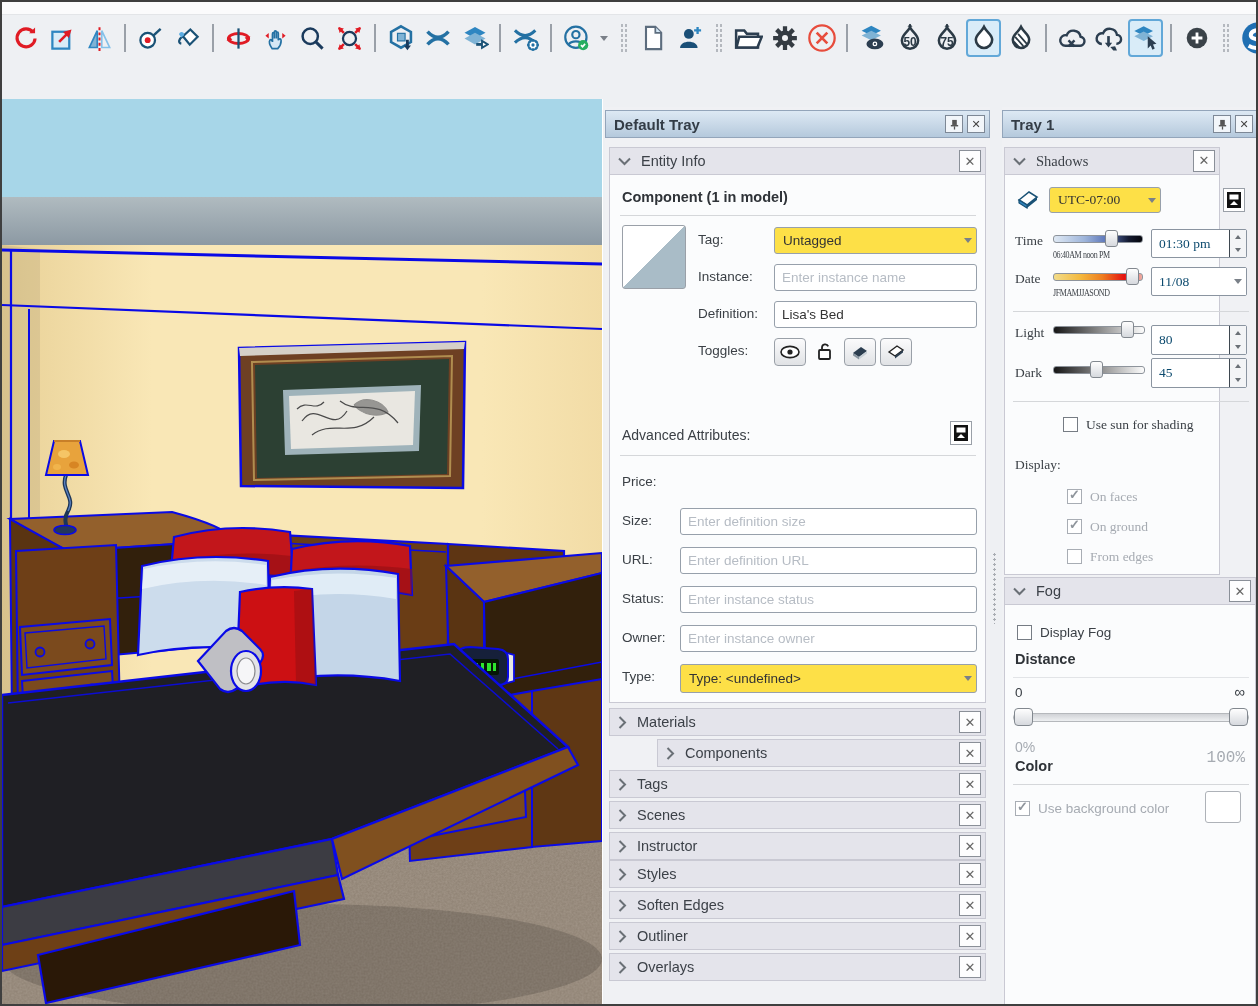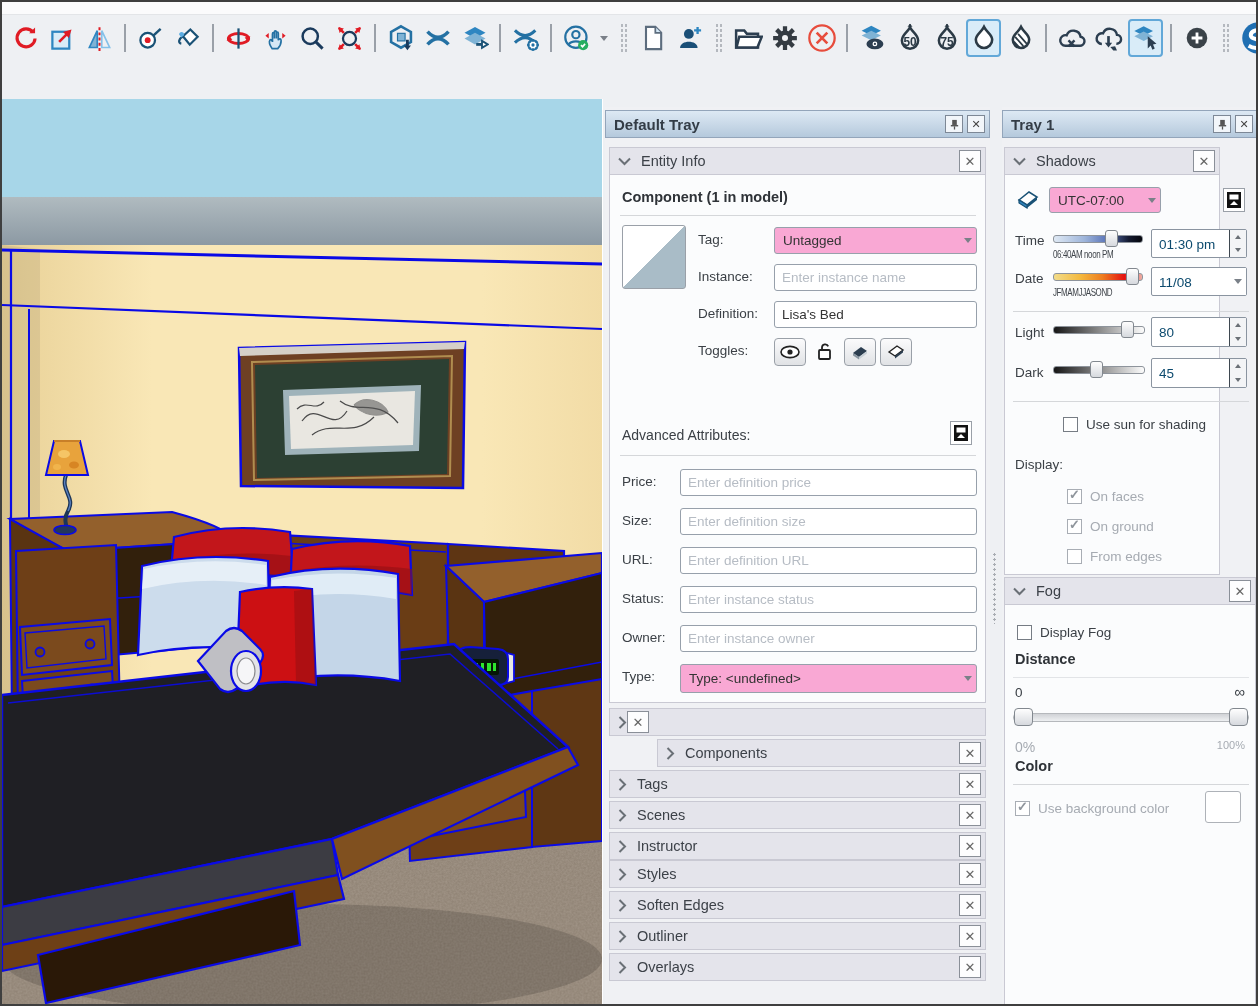--- a/index.html
+++ b/index.html
@@ -20,21 +20,21 @@
   .hbtn{width:18px;height:18px;background:#f2f6fa;border:1px solid #7d8896;display:flex;align-items:center;justify-content:center;margin-right:4px;font-size:11px;color:#444;box-sizing:border-box;}
   .sechead{height:28px;background:#e4e4eb;border:1px solid #c9c9d3;box-sizing:border-box;display:flex;align-items:center;}
   .sechead .lbl{font-size:14.5px;color:#3c4148;margin-left:10px;flex:1;}
   .xbtn{width:22px;height:22px;background:#fdfdfe;border:1px solid #8a8f98;color:#666;display:flex;align-items:center;justify-content:center;font-size:13px;margin-right:4px;box-sizing:border-box;}
   .pbody{background:#fbfcfd;border:1px solid #c9c9d3;border-top:none;box-sizing:border-box;position:relative;}
   .flabel{font-size:13.5px;color:#3b4046;}
   .bheading{font-size:14.5px;font-weight:bold;color:#2f3338;}
   .hr{border-top:1px solid #d5d7da;height:0;}
   .fld{position:absolute;border:1px solid #97a0ab;border-radius:3px;background:#fff;font-family:"Liberation Sans",sans-serif;font-size:13.5px;color:#333;padding:0 7px;box-sizing:border-box;outline:none;}
   .fld::placeholder{color:#b6bcc4;}
-  .dd{position:absolute;border:1px solid #97a0ab;border-radius:3px;background:#f9a8d4;display:flex;align-items:center;box-sizing:border-box;}
+  .dd{position:absolute;border:1px solid #97a0ab;border-radius:3px;background:#fde047;display:flex;align-items:center;box-sizing:border-box;}
   .dd .txt{flex:1;font-size:13.5px;color:#333;margin-left:8px;white-space:nowrap;overflow:hidden;}
   .tgl{width:30px;height:26px;border:1px solid #9aa0a8;border-radius:4px;background:linear-gradient(#fbfbfc,#e0e2e5);display:inline-flex;align-items:center;justify-content:center;margin-right:4px;}
   .blackic{width:22px;height:24px;background:#fff;border:1px solid #9aa0a8;display:flex;align-items:center;justify-content:center;box-sizing:border-box;}
   .chev{display:inline-flex;margin:0 0 0 8px;}
   
   .spin{position:absolute;border:1px solid #8a94a0;border-radius:2px;background:#fff;box-sizing:border-box;}
   .spin .val{position:absolute;left:7px;top:50%;transform:translateY(-50%);font-size:13.5px;color:#0c4a6e;}
   .spin .arrows{position:absolute;right:0;top:0;bottom:0;width:16px;border-left:1px solid #3e4750;display:flex;flex-direction:column;}
   .spin .arrows div{flex:1;background:#f3f4f6;display:flex;align-items:center;justify-content:center;}
   .tri-up{width:0;height:0;border-left:3.5px solid transparent;border-right:3.5px solid transparent;border-bottom:4.5px solid #6a7076;}
@@ -495,21 +495,20 @@
         <div class="abs blackic" style="left:340px;top:246px;">
             <svg width="14" height="16" viewBox="0 0 14 16">
               <rect x="0" y="0" width="14" height="16" fill="#111"></rect>
               <rect x="2.5" y="2.5" width="9" height="5" fill="#fff"></rect>
               <polygon points="3,13 7,9 11,13" fill="#fff"></polygon>
             </svg>
           </div>
         <div class="abs hr" style="left:10px;top:280px;width:356px;"></div>
 
         <div class="abs flabel" style="left:12px;top:299px;">Price:</div>
-        <input class="fld" style="left: 70px; top: 294px; width: 297px; height: 27px;" placeholder="Enter definition price">
         <div class="abs flabel" style="left:12px;top:338px;">Size:</div>
         <input class="fld" style="left: 70px; top: 333px; width: 297px; height: 27px;" placeholder="Enter definition size">
         <div class="abs flabel" style="left:12px;top:377px;">URL:</div>
         <input class="fld" style="left: 70px; top: 372px; width: 297px; height: 27px;" placeholder="Enter definition URL">
         <div class="abs flabel" style="left:12px;top:416px;">Status:</div>
         <input class="fld" style="left: 70px; top: 411px; width: 297px; height: 27px;" placeholder="Enter instance status">
         <div class="abs flabel" style="left:12px;top:455px;">Owner:</div>
         <input class="fld" style="left: 70px; top: 450px; width: 297px; height: 27px;" placeholder="Enter instance owner">
         <div class="abs flabel" style="left:12px;top:494px;">Type:</div>
         <div class="dd" style="left:70px;top:489px;width:297px;height:29px;">
@@ -519,20 +518,21 @@
       </div>
     </div>
 
     <div class="abs" style="left:4px;top:601px;width:377px;">
       <div class="sechead" style="margin-bottom:3px;">
           <span class="chev">
             <svg width="9" height="13">
               <polyline points="1.5,1 7,6.5 1.5,12" fill="none" stroke="#6a7076" stroke-width="2"></polyline>
             </svg>
           </span>
+          <span class="lbl">Materials</span>
           <span class="xbtn">✕</span>
         </div>
       <div class="sechead" style="margin-bottom:3px;margin-left:48px;">
           <span class="chev">
             <svg width="9" height="13">
               <polyline points="1.5,1 7,6.5 1.5,12" fill="none" stroke="#6a7076" stroke-width="2"></polyline>
             </svg>
           </span>
           <span class="lbl">Components</span>
           <span class="xbtn">✕</span>
@@ -611,21 +611,21 @@
       <span class="hbtn">
           <svg width="11" height="11" viewBox="0 0 12 12">
             <rect x="3.5" y="1" width="5" height="5.5" fill="#555"></rect>
             <rect x="2" y="6.5" width="8" height="1.6" fill="#555"></rect>
             <line x1="6" y1="8" x2="6" y2="11.5" stroke="#555" stroke-width="1.4"></line>
           </svg>
         </span>
       <span class="hbtn">✕</span>
     </div>
 
-    <div class="abs" style="left:2px;top:40px;width:216px;">
+    <div class="abs" style="left:2px;top:40px;width:216px;font-family:Liberation Serif, serif;">
       <div class="sechead">
         <span class="chev">
             <svg width="13" height="9">
               <polyline points="1,1.5 6.5,7 12,1.5" fill="none" stroke="#6a7076" stroke-width="2"></polyline>
             </svg>
           </span>
         <span class="lbl">Shadows</span>
         <span class="xbtn">✕</span>
       </div>
       <div class="pbody" style="height:400px;">
@@ -676,21 +676,21 @@
               </div>
             </span>
         </div>
 
         <div class="abs hr" style="left:8px;top:136px;width:236px;"></div>
 
         <div class="abs flabel" style="left:10px;top:150px;">Light</div>
         <div class="sld" style="left:48px;top:151px;width:92px;background:linear-gradient(90deg,#161616,#fdfdfd);">
           <span class="sh" style="left:74%;"></span>
         </div>
-        <div class="spin" able="true" style="left:146px;top:142px;width:96px;height:30px;">
+        <div class="spin" able="true" style="left:146px;top:150px;width:96px;height:30px;">
           <span class="val">80</span>
           <span class="arrows">
               <div>
                 <span class="tri-up"></span>
               </div>
               <div>
                 <span class="tri-dn"></span>
               </div>
             </span>
         </div>
@@ -746,21 +746,21 @@
         </div>
         <div class="abs bheading" style="left:10px;top:46px;">Distance</div>
         <div class="abs hr" style="left:8px;top:72px;width:236px;border-color:#e2e4e7;"></div>
         <div class="abs flabel" style="left:10px;top:80px;">0</div>
         <div class="abs flabel" style="right:10px;top:78px;font-size:15px;">∞</div>
         <div class="abs" style="left:8px;top:108px;width:236px;height:9px;border:1px solid #b5b8bc;border-radius:4px;background:linear-gradient(#d0d2d6,#eef0f2);box-sizing:border-box;">
           <span class="sh" style="left:0;width:19px;height:18px;top:-6px;border-radius:4px;"></span>
           <span class="sh" style="right:0;width:19px;height:18px;top:-6px;border-radius:4px;"></span>
         </div>
         <div class="abs dimtext" style="left:10px;top:134px;font-size:14px;">0%</div>
-        <div class="abs dimtext" style="right:10px;top:134px;font-size:11px;">100%</div>
+        <div class="abs dimtext" style="right:10px;top:144px;font-size:16px;font-family:Liberation Mono, monospace;">100%</div>
         <div class="abs bheading" style="left:10px;top:153px;">Color</div>
         <div class="abs hr" style="left:8px;top:179px;width:236px;"></div>
         <div class="abs" style="left:10px;top:194px;">
           <span class="cb dim checked"></span><span class="dimtext">Use background color</span>
         </div>
         <div class="abs" style="left:200px;top:186px;width:34px;height:30px;background:#fff;border:1px solid #aeb2b8;border-radius:3px;"></div>
       </div>
     </div>
   </div>
 

